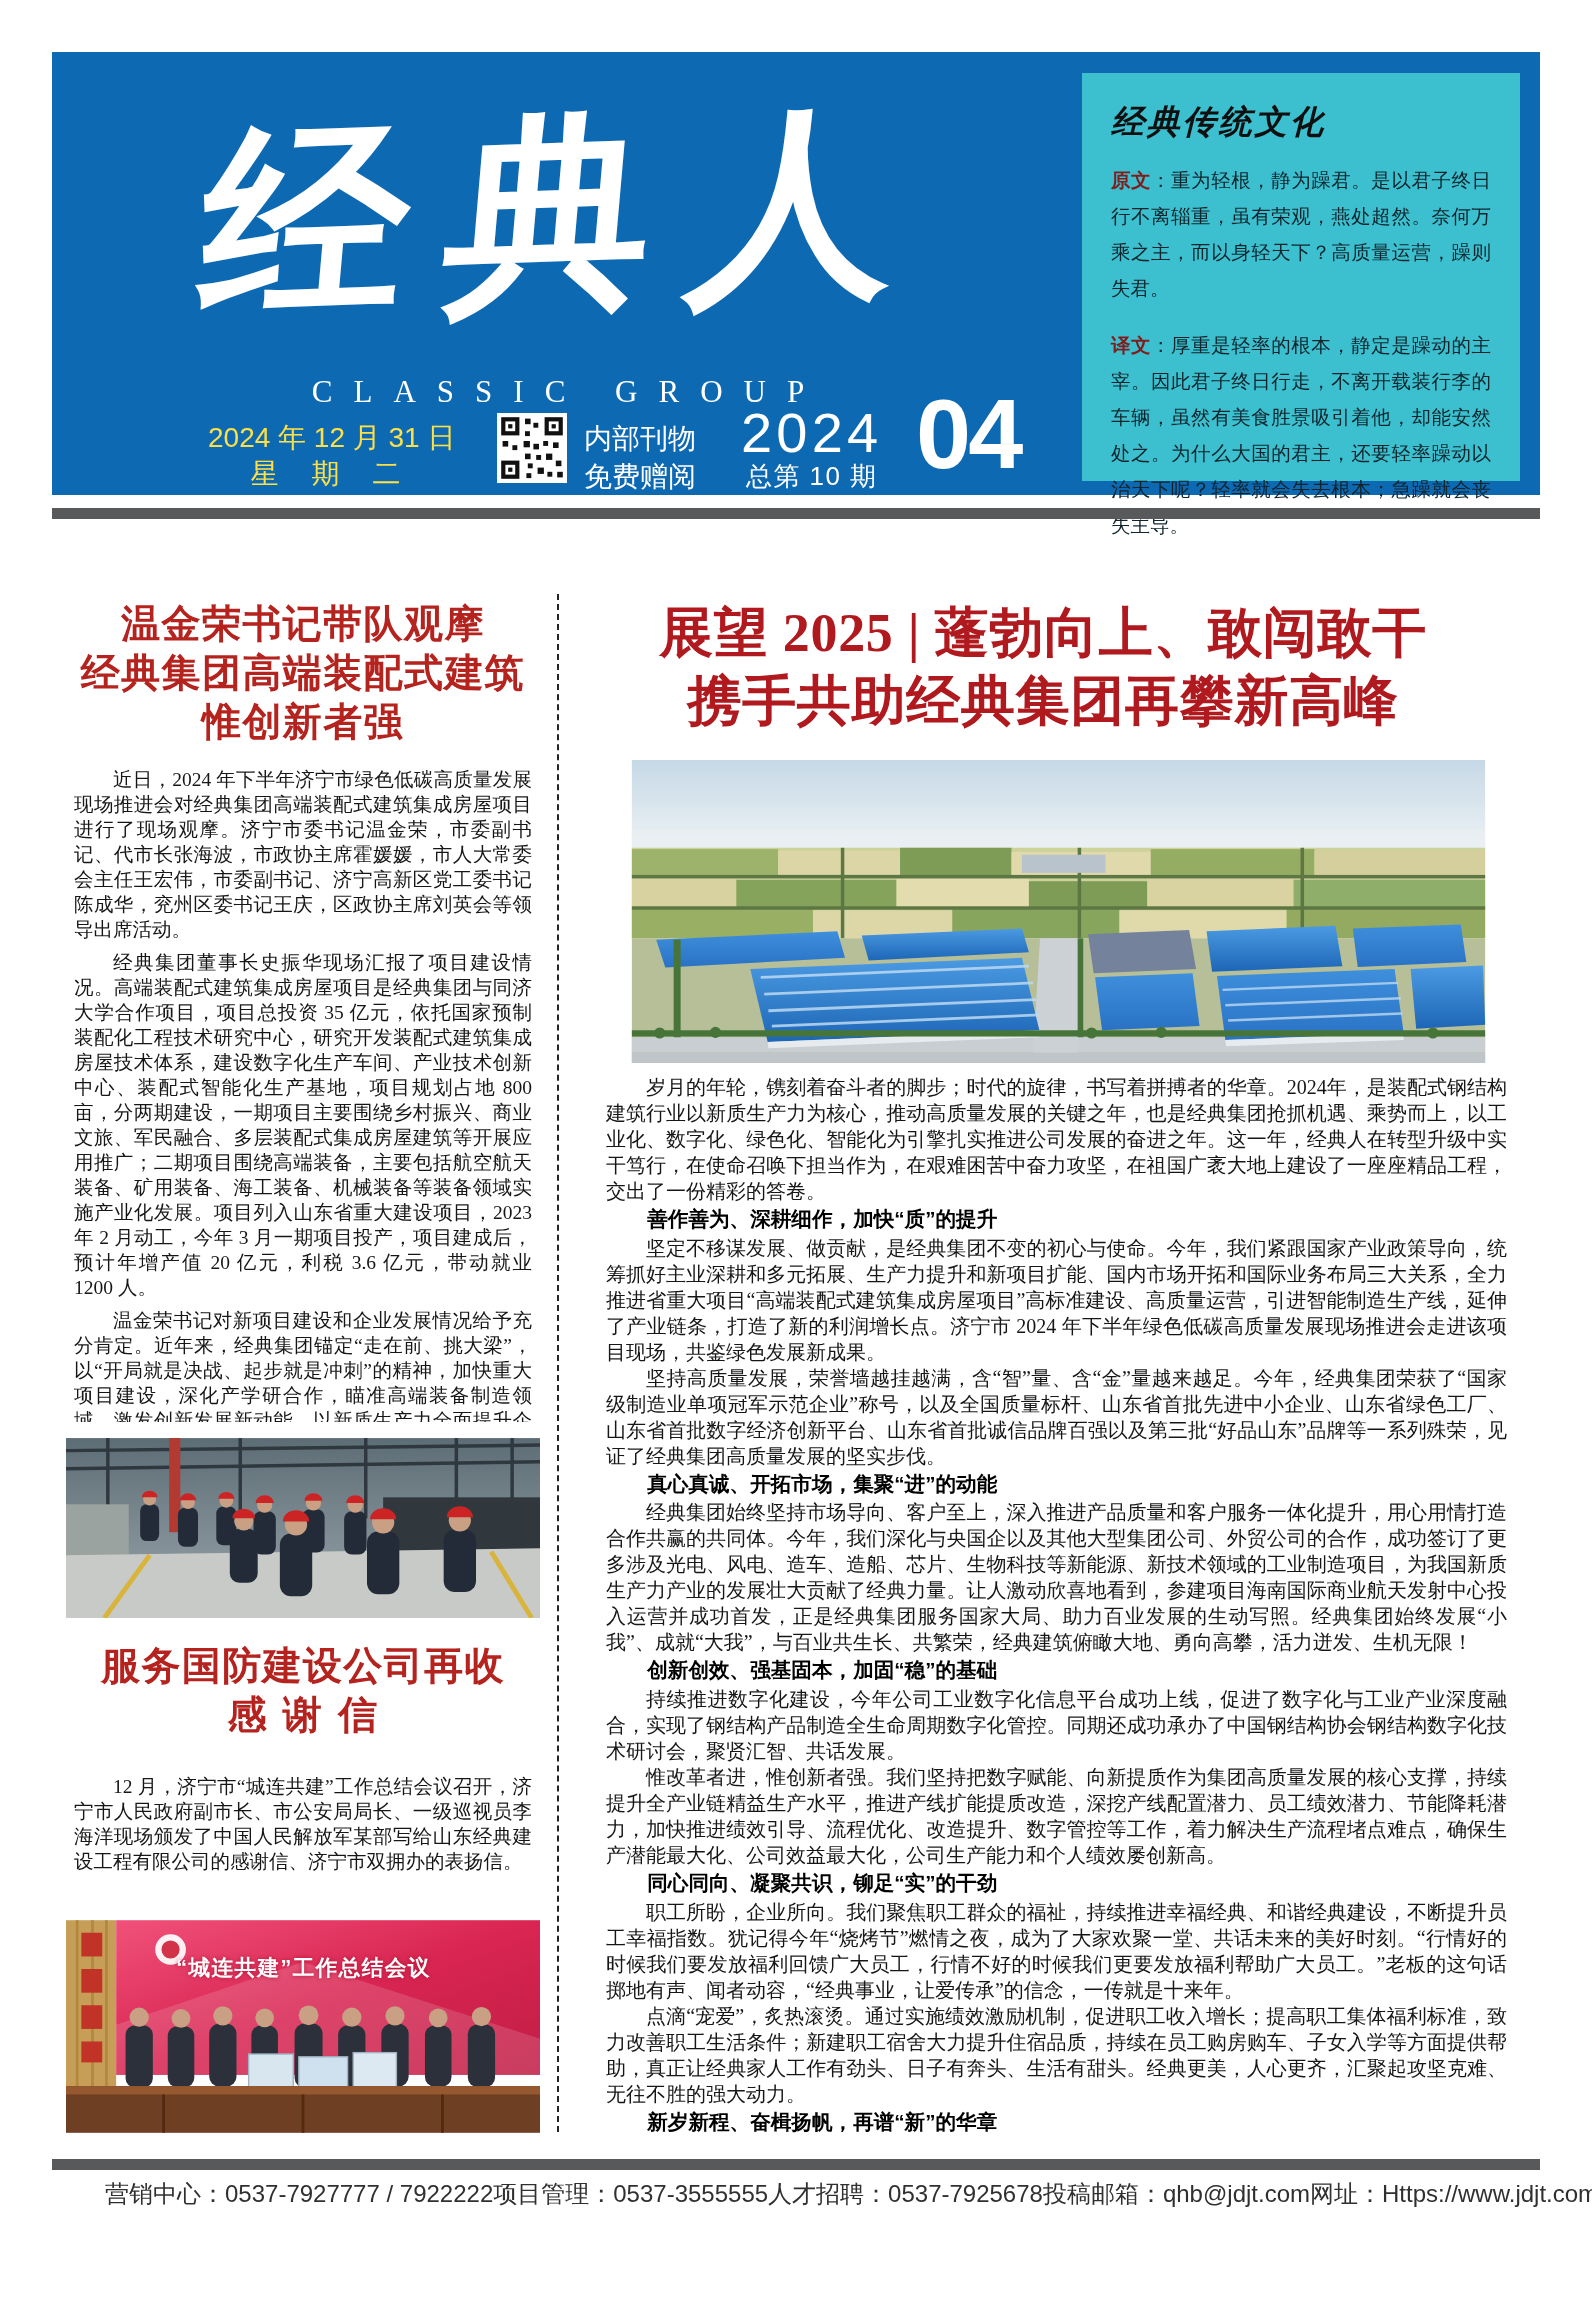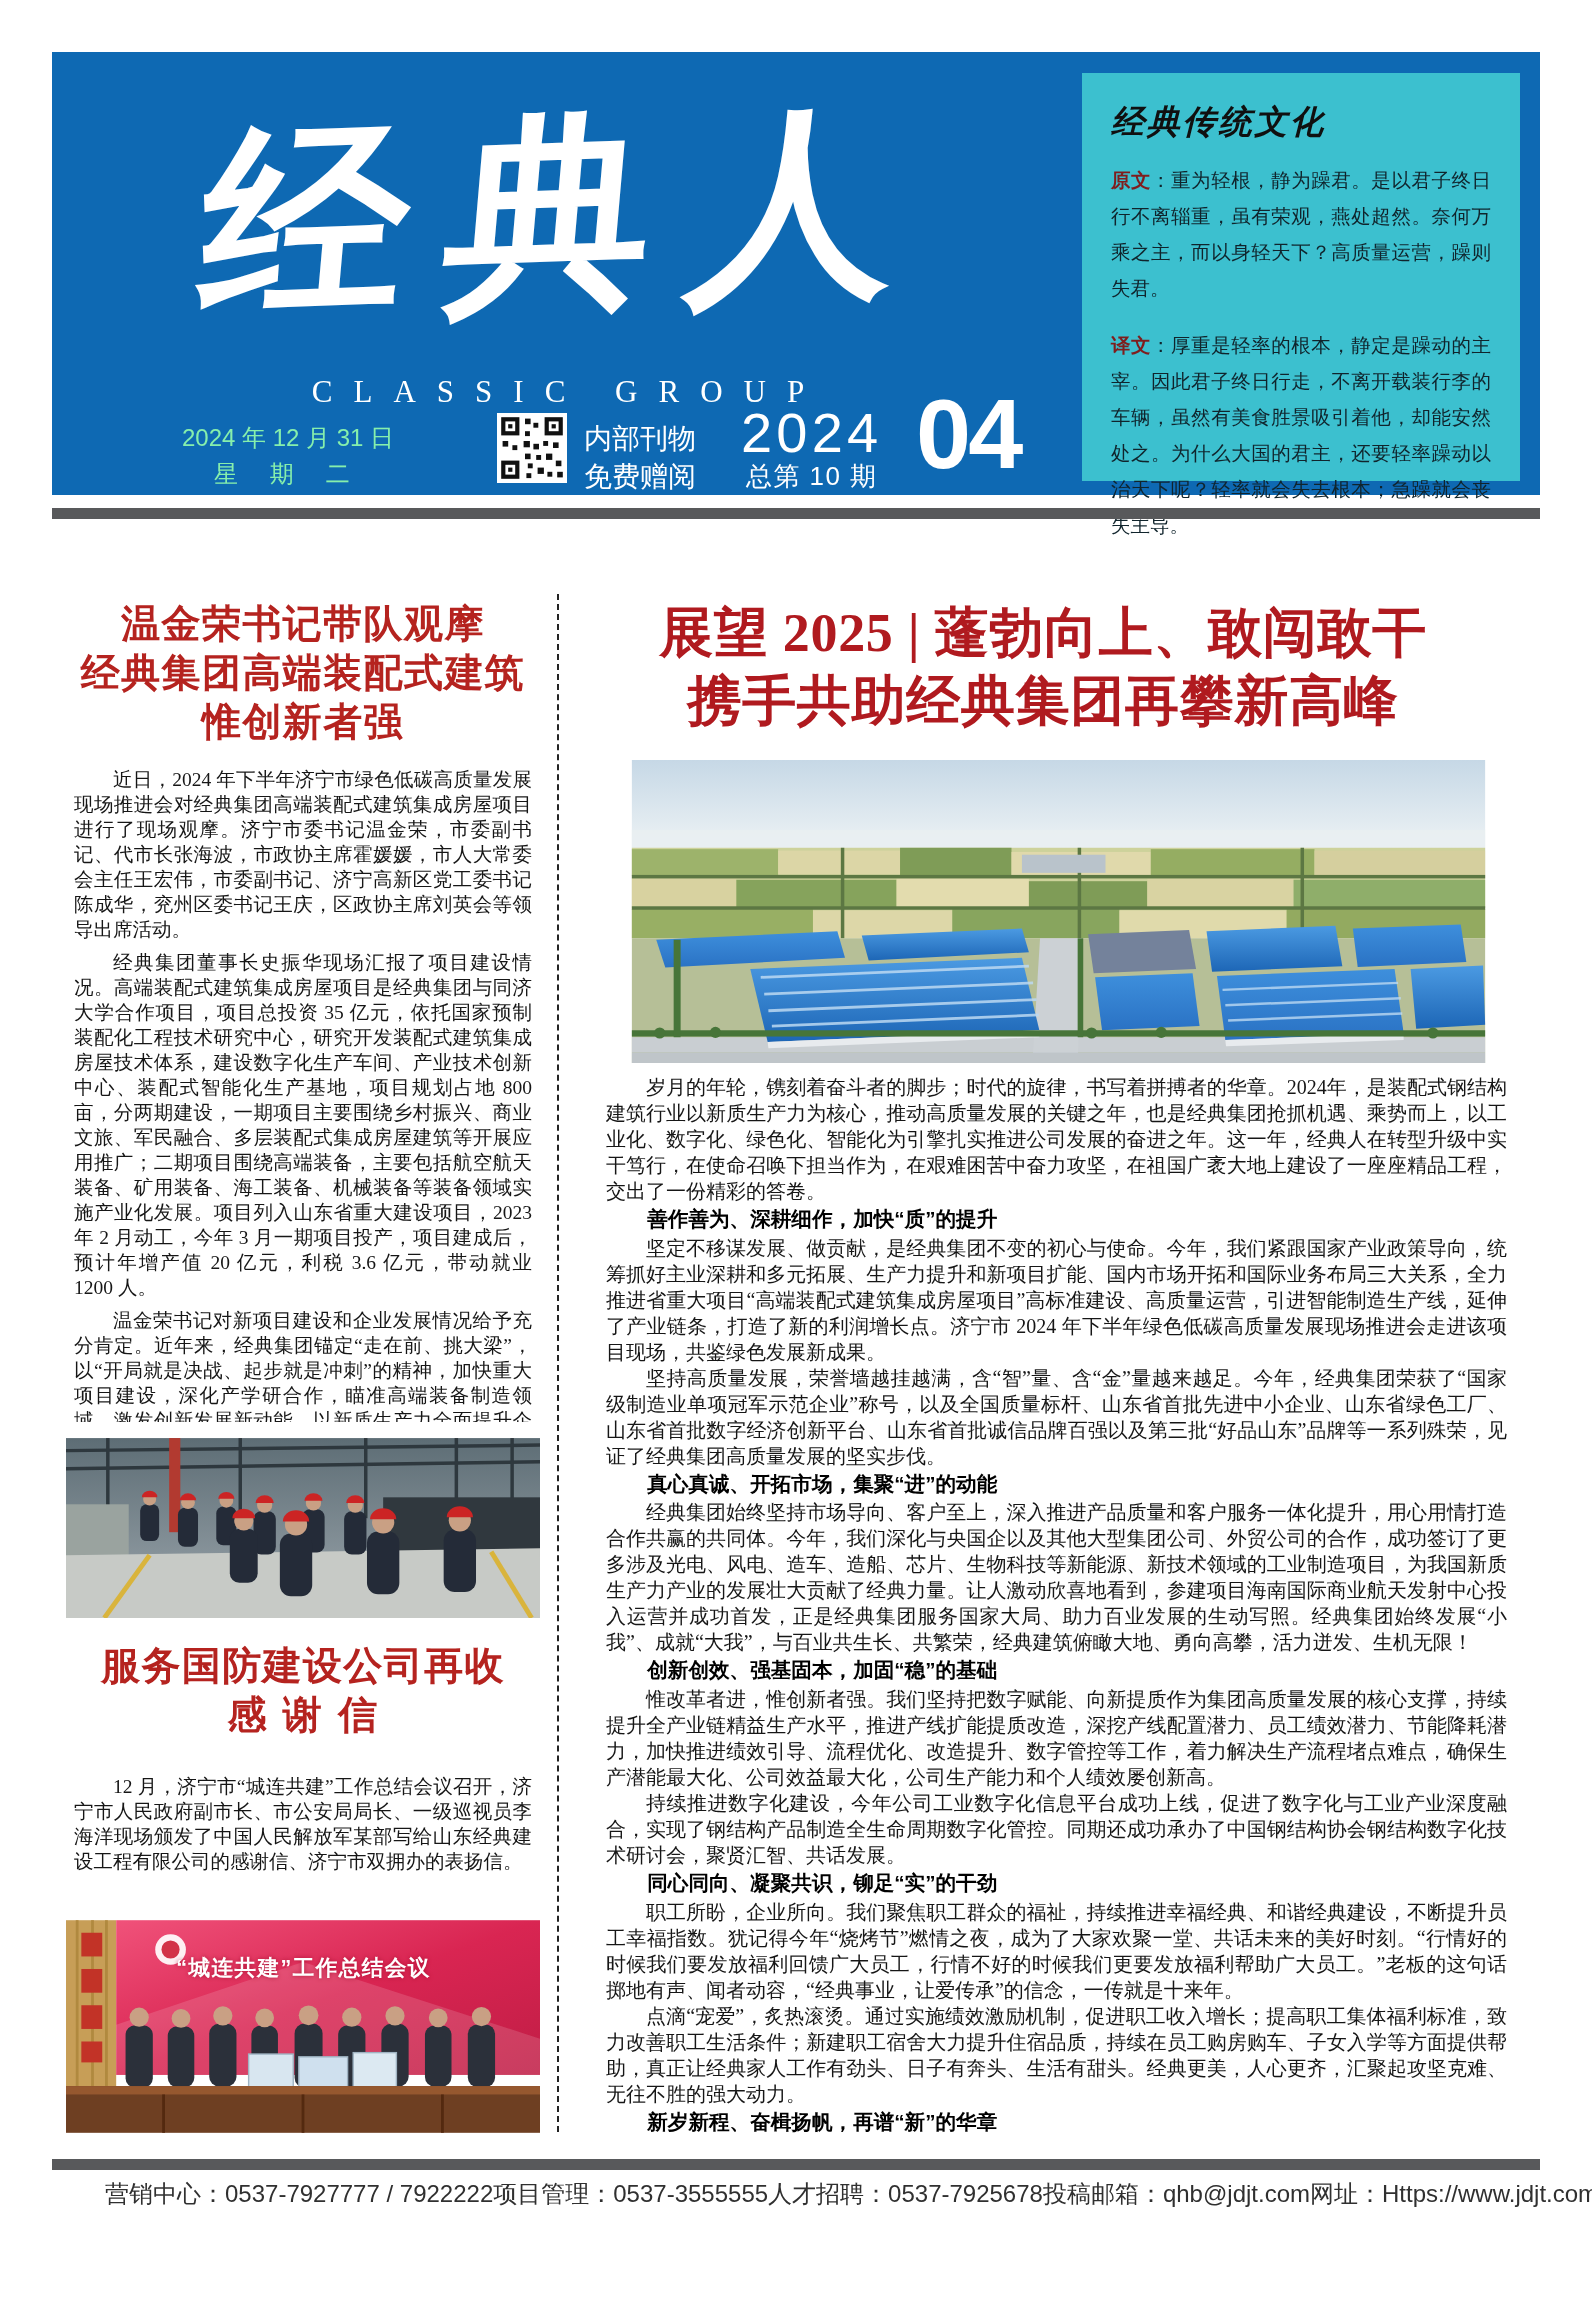--- a/index.html
+++ b/index.html
@@ -6,22 +6,22 @@
   .page{position:relative;width:1593px;height:2307px;background:#ffffff;overflow:hidden;
         font-family:"Liberation Serif","DejaVu Serif",serif;color:#1c1c1c;}
   
   .masthead{position:absolute;left:52px;top:52px;width:1488px;height:443px;background:#0e69b3;}
   .brand-cn{position:absolute;left:56px;top:7px;width:921px;height:314px;text-align:center;
             color:#fff;font-size:206px;font-weight:bold;letter-spacing:38px;line-height:307px;
             font-family:"DejaVu Serif","Liberation Serif",serif;
             transform:rotate(-2deg) skewX(-7deg);}
   .brand-en{position:absolute;left:56px;top:322px;width:921px;text-align:center;color:#fff;
             font-size:31px;letter-spacing:21px;font-family:"Liberation Serif",serif;}
-  .mast-date{position:absolute;left:130px;top:368px;color:#86efac;
-             font-family:"Liberation Sans","DejaVu Sans",sans-serif;font-size:24px;line-height:36px;}
+  .mast-date{position:absolute;left:156px;top:368px;color:#fde047;
+             font-family:"Liberation Sans","DejaVu Sans",sans-serif;font-size:28px;line-height:36px;}
   .mast-date .d2{text-align:center;letter-spacing:12.6px;}
   .qr{position:absolute;left:445px;top:361px;width:70px;height:70px;background:#fff;}
   .mast-pub{position:absolute;left:532px;top:368px;color:#fff;
             font-family:"Liberation Sans","DejaVu Sans",sans-serif;font-size:28px;line-height:38px;}
   .mast-issue{position:absolute;left:689px;top:352px;color:#fff;
               font-family:"Liberation Sans","DejaVu Sans",sans-serif;text-align:center;}
   .mast-issue .y{font-size:56px;line-height:57px;letter-spacing:4.2px;}
   .mast-issue .n{font-size:26px;line-height:31px;letter-spacing:1.4px;}
   .mast-num{position:absolute;left:864px;top:333px;color:#fff;font-size:99px;font-weight:800;
             line-height:98px;font-family:"Liberation Sans","DejaVu Sans",sans-serif;
@@ -365,22 +365,22 @@
     <p>岁月的年轮，镌刻着奋斗者的脚步；时代的旋律，书写着拼搏者的华章。2024年，是装配式钢结构建筑行业以新质生产力为核心，推动高质量发展的关键之年，也是经典集团抢抓机遇、乘势而上，以工业化、数字化、绿色化、智能化为引擎扎实推进公司发展的奋进之年。这一年，经典人在转型升级中实干笃行，在使命召唤下担当作为，在艰难困苦中奋力攻坚，在祖国广袤大地上建设了一座座精品工程，交出了一份精彩的答卷。</p>
 
     <h3>善作善为、深耕细作，加快“质”的提升</h3>
     <p>坚定不移谋发展、做贡献，是经典集团不变的初心与使命。今年，我们紧跟国家产业政策导向，统筹抓好主业深耕和多元拓展、生产力提升和新项目扩能、国内市场开拓和国际业务布局三大关系，全力推进省重大项目“高端装配式建筑集成房屋项目”高标准建设、高质量运营，引进智能制造生产线，延伸了产业链条，打造了新的利润增长点。济宁市 2024 年下半年绿色低碳高质量发展现场推进会走进该项目现场，共鉴绿色发展新成果。</p>
     <p>坚持高质量发展，荣誉墙越挂越满，含“智”量、含“金”量越来越足。今年，经典集团荣获了“国家级制造业单项冠军示范企业”称号，以及全国质量标杆、山东省首批先进中小企业、山东省绿色工厂、山东省首批数字经济创新平台、山东省首批诚信品牌百强以及第三批“好品山东”品牌等一系列殊荣，见证了经典集团高质量发展的坚实步伐。</p>
 
     <h3>真心真诚、开拓市场，集聚“进”的动能</h3>
     <p>经典集团始终坚持市场导向、客户至上，深入推进产品质量和客户服务一体化提升，用心用情打造合作共赢的共同体。今年，我们深化与央国企以及其他大型集团公司、外贸公司的合作，成功签订了更多涉及光电、风电、造车、造船、芯片、生物科技等新能源、新技术领域的工业制造项目，为我国新质生产力产业的发展壮大贡献了经典力量。让人激动欣喜地看到，参建项目海南国际商业航天发射中心投入运营并成功首发，正是经典集团服务国家大局、助力百业发展的生动写照。经典集团始终发展“小我”、成就“大我”，与百业共生长、共繁荣，经典建筑俯瞰大地、勇向高攀，活力迸发、生机无限！</p>
 
     <h3>创新创效、强基固本，加固“稳”的基础</h3>
+    <p>持续推进数字化建设，今年公司工业数字化信息平台成功上线，促进了数字化与工业产业深度融合，实现了钢结构产品制造全生命周期数字化管控。同期还成功承办了中国钢结构协会钢结构数字化技术研讨会，聚贤汇智、共话发展。</p>
     <p>惟改革者进，惟创新者强。我们坚持把数字赋能、向新提质作为集团高质量发展的核心支撑，持续提升全产业链精益生产水平，推进产线扩能提质改造，深挖产线配置潜力、员工绩效潜力、节能降耗潜力，加快推进绩效引导、流程优化、改造提升、数字管控等工作，着力解决生产流程堵点难点，确保生产潜能最大化、公司效益最大化，公司生产能力和个人绩效屡创新高。</p>
-    <p>持续推进数字化建设，今年公司工业数字化信息平台成功上线，促进了数字化与工业产业深度融合，实现了钢结构产品制造全生命周期数字化管控。同期还成功承办了中国钢结构协会钢结构数字化技术研讨会，聚贤汇智、共话发展。</p>
 
     <h3>同心同向、凝聚共识，铆足“实”的干劲</h3>
     <p>职工所盼，企业所向。我们聚焦职工群众的福祉，持续推进幸福经典、和谐经典建设，不断提升员工幸福指数。犹记得今年“烧烤节”燃情之夜，成为了大家欢聚一堂、共话未来的美好时刻。“行情好的时候我们要发放福利回馈广大员工，行情不好的时候我们更要发放福利帮助广大员工。”老板的这句话掷地有声、闻者动容，“经典事业，让爱传承”的信念，一传就是十来年。</p>
     <p>点滴“宠爱”，炙热滚烫。通过实施绩效激励机制，促进职工收入增长；提高职工集体福利标准，致力改善职工生活条件；新建职工宿舍大力提升住宿品质，持续在员工购房购车、子女入学等方面提供帮助，真正让经典家人工作有劲头、日子有奔头、生活有甜头。经典更美，人心更齐，汇聚起攻坚克难、无往不胜的强大动力。</p>
 
     <h3>新岁新程、奋楫扬帆，再谱“新”的华章</h3>
 
   </div>
 
   <div class="rule-bottom"></div>

